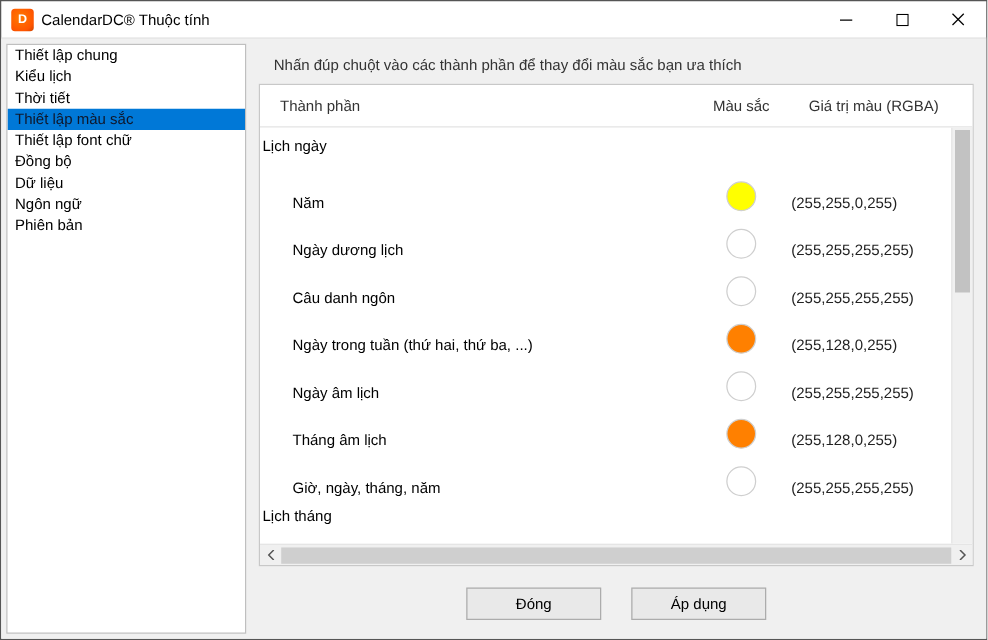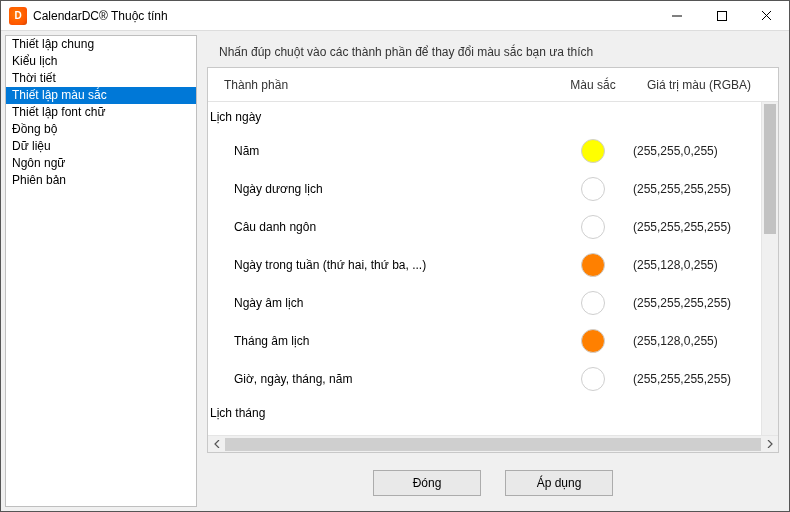--- a/index.html
+++ b/index.html
@@ -59,21 +59,21 @@
     overflow: auto;
   }
   .sidebar-item {
     padding: 1px 6px;
     line-height: 15px;
     cursor: default;
     white-space: nowrap;
   }
   .sidebar-item.selected {
     background: #0078d7;
-    color: #ffffff;
+    color: #0f172a;
   }
 
   .main {
     flex: 1;
     display: flex;
     flex-direction: column;
     padding: 4px 4px 4px 0;
   }
   .instruction {
     padding: 10px 12px 6px 18px;
@@ -112,21 +112,21 @@
   .rows {
     flex: 1;
     overflow: hidden;
   }
   .group-row {
     font-weight: normal;
     padding: 8px 10px 8px 2px;
   }
   .data-row {
     display: flex;
-    align-items: center;
+    align-items: flex-end;
     height: 38px;
     border-bottom: 1px solid transparent;
   }
   .data-row .cell-name {
     flex: 1;
     padding-left: 26px;
     white-space: nowrap;
     overflow: hidden;
     text-overflow: ellipsis;
   }

